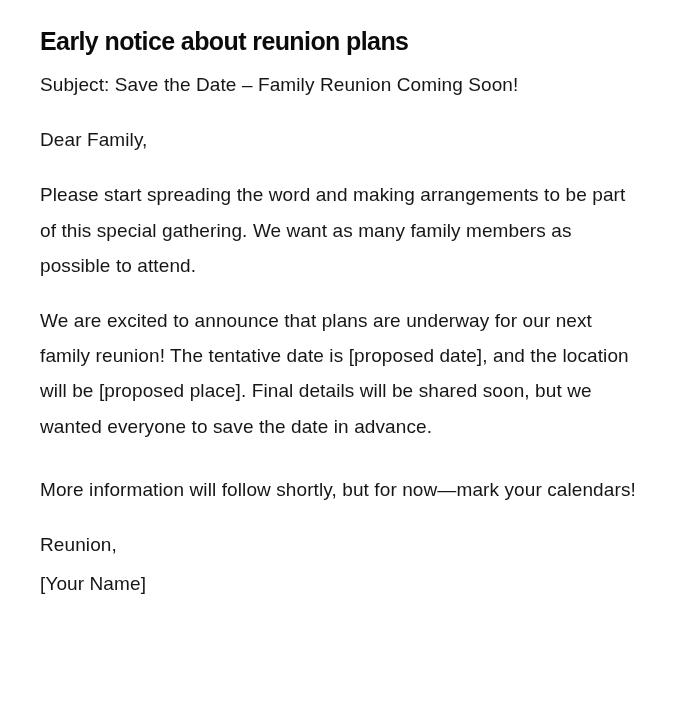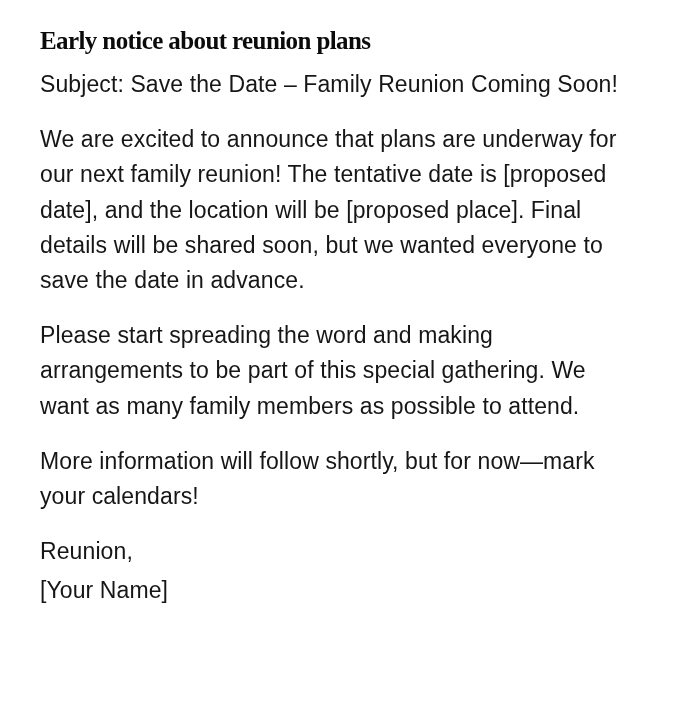--- a/index.html
+++ b/index.html
@@ -14,47 +14,48 @@
       font-family: "Liberation Sans", sans-serif;
       color: #111111;
     }
     .doc {
       position: relative;
       padding: 24px 40px 0 40px;
       box-sizing: border-box;
       width: 700px;
     }
     .title {
-      font-family: Liberation Serif, serif;
+      font-family: Liberation Sans, sans-serif;
       font-weight: bold;
       font-size: 25px;
       letter-spacing: -0.6px;
       margin: 0;
       line-height: 34px;
       color: #0b0b0b;
     }
     .para {
-      font-size: 23px;
+      font-size: 19px;
       line-height: 35.2px;
       margin: 0;
       letter-spacing: 0.1px;
       color: #161616;
     }
     .subject { margin-top: 9px; }
     .greeting { margin-top: 20px; }
     .body1 { margin-top: 20px; width: 600px; }
     .body2 { margin-top: 20px; width: 600px; }
-    .body3 { margin-top: 20px; width: 600px; }
+    .body3 { margin-top: 28px; width: 600px; }
     .closing { margin-top: 20px; }
     .signature { margin-top: 4px; }
   </style>
 </head>
 <body>
 
 <div class="doc">
   <h1 class="title">Early notice about reunion plans</h1>
   <p class="para subject">Subject: Save the Date – Family Reunion Coming Soon!</p>
+  <p class="para greeting">Dear Family,</p>
+  <p class="para body2">Please start spreading the word and making arrangements to be part of this special gathering. We want as many family members as possible to attend.</p>
   <p class="para body1">We are excited to announce that plans are underway for our next family reunion! The tentative date is [proposed date], and the location will be [proposed place]. Final details will be shared soon, but we wanted everyone to save the date in advance.</p>
-  <p class="para body2">Please start spreading the word and making arrangements to be part of this special gathering. We want as many family members as possible to attend.</p>
   <p class="para body3">More information will follow shortly, but for now—mark your calendars!</p>
   <p class="para closing">Reunion,</p>
   <p class="para signature">[Your Name]</p>
 </div>
 
 </body></html>

